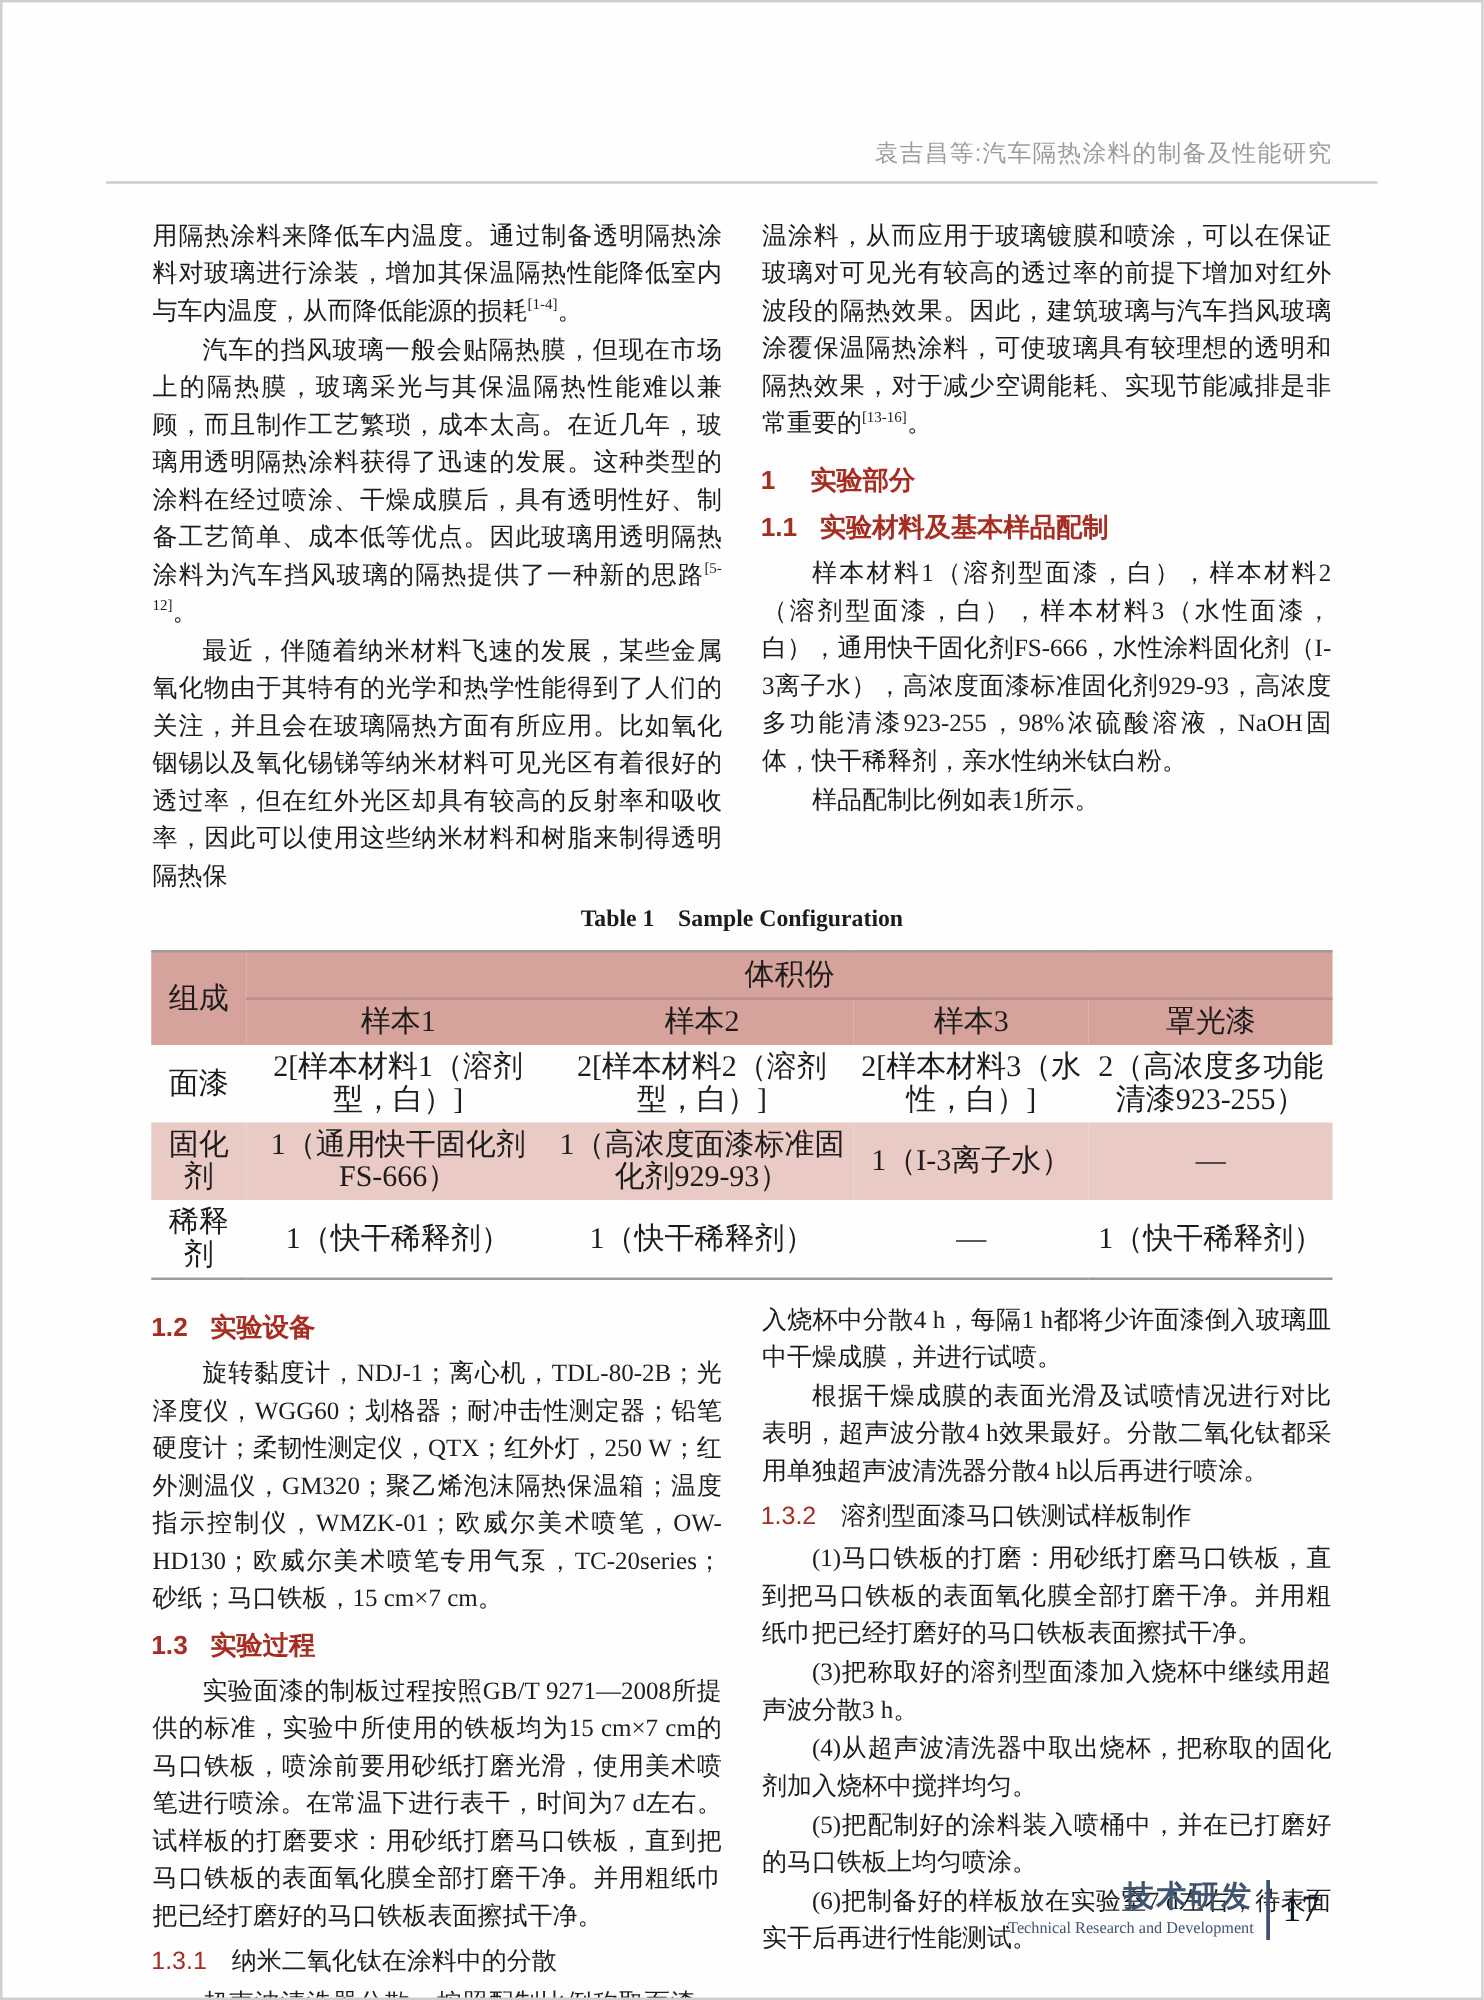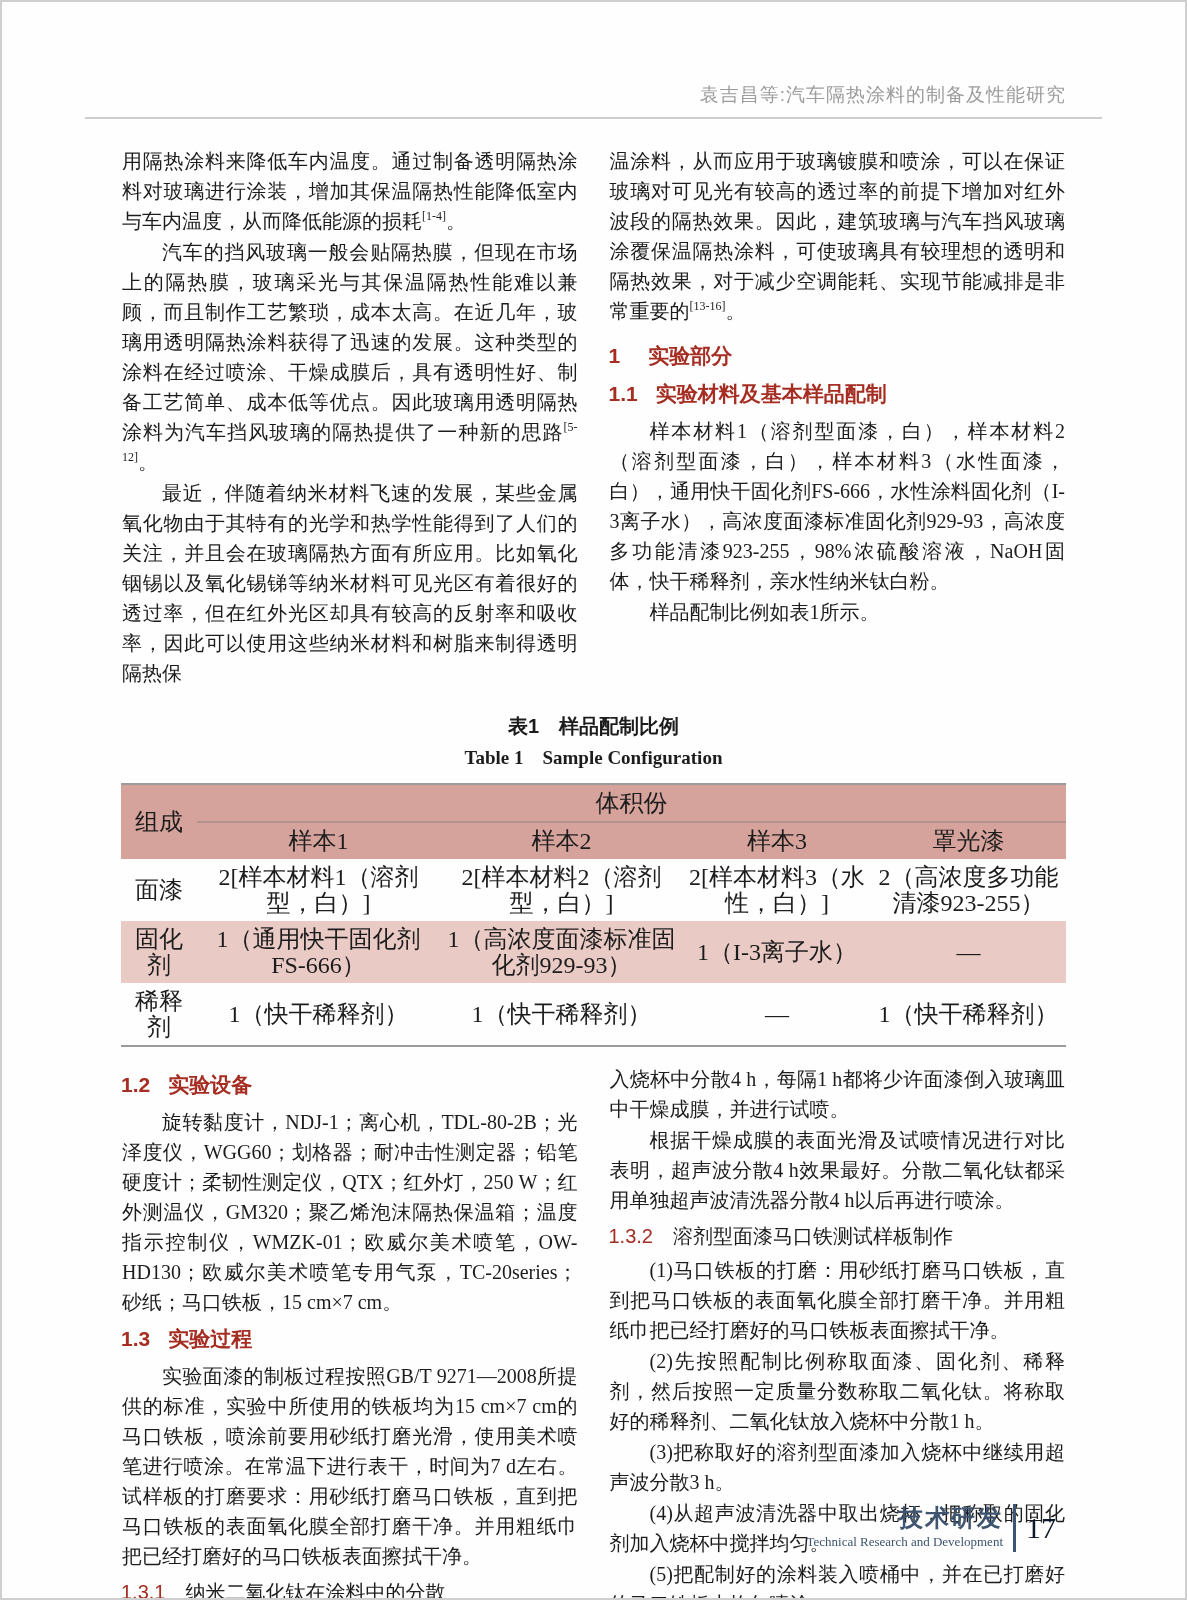--- a/index.html
+++ b/index.html
@@ -8,21 +8,21 @@
     background:#fefefe; border:2px solid #cfcfcf; box-sizing:border-box;
     font-family:"Liberation Serif","DejaVu Serif",serif; color:#1c1c1c;
     overflow:hidden;
   }
   .content { width:945px; margin:0 auto; }
 
   
   .running-title {
     padding-top:80px; text-align:right;
     font-family:"Liberation Sans","DejaVu Sans",sans-serif;
-    font-size:19px; color:#9c9c9c; letter-spacing:1px;
+    font-size:19px; color:#9c9c9c; letter-spacing:1px;margin-top:28px;
   }
   .header-rule { height:2px; background:#cccccc; margin:9px -36px 0 -36px; }
 
   
   .cols { display:flex; gap:30px; }
   .cols.top { margin-top:26px; }
   .cols.bottom { margin-top:16px; }
   .col { width:457.5px; }
 
   p.body {
@@ -105,21 +105,20 @@
       </div>
       <div class="col">
         <p class="body"><span>温涂料，从而应用于玻璃镀膜和喷涂，可以在保证玻璃对可见光有较高的透过率的前提下增加对红外波段的隔热效果。因此，建筑玻璃与汽车挡风玻璃涂覆保温隔热涂料，可使玻璃具有较理想的透明和隔热效果，对于减少空调能耗、实现节能减排是非常重要的</span><sup class="ref">[13-16]</sup><span>。</span></p>
         <div class="sec1"><span class="num">1</span><span>实验部分</span></div>
         <div class="sec2"><span class="num">1.1</span><span>实验材料及基本样品配制</span></div>
         <p class="body indent">样本材料1（溶剂型面漆，白），样本材料2（溶剂型面漆，白），样本材料3（水性面漆，白），通用快干固化剂FS-666，水性涂料固化剂（I-3离子水），高浓度面漆标准固化剂929-93，高浓度多功能清漆923-255，98%浓硫酸溶液，NaOH固体，快干稀释剂，亲水性纳米钛白粉。</p>
         <p class="body indent">样品配制比例如表1所示。</p>
       </div>
     </div>
 
-    <div class="tbl-caption-zh">表1　样品配制比例</div>
     <div class="tbl-caption-en">Table 1　Sample Configuration</div>
     <table class="sample">
       <colgroup>
         <col style="width:76px">
           <col style="width:243px">
           <col style="width:243px">
           <col style="width:188px">
           <col style="width:195px">
       </colgroup>
       <thead>
@@ -166,21 +165,20 @@
         <div class="sec2"><span class="num">1.3</span><span>实验过程</span></div>
         <p class="body indent">实验面漆的制板过程按照GB/T 9271—2008所提供的标准，实验中所使用的铁板均为15 cm×7 cm的马口铁板，喷涂前要用砂纸打磨光滑，使用美术喷笔进行喷涂。在常温下进行表干，时间为7 d左右。试样板的打磨要求：用砂纸打磨马口铁板，直到把马口铁板的表面氧化膜全部打磨干净。并用粗纸巾把已经打磨好的马口铁板表面擦拭干净。</p>
         <div class="sec3"><span class="num">1.3.1</span><span class="ttl">纳米二氧化钛在涂料中的分散</span></div>
         <p class="body indent">超声波清洗器分散：按照配制比例称取面漆、固化剂、稀释剂，然后按照一定质量分数称取二氧化钛。将称取好的稀释剂与二氧化钛分散1 h，然后把面漆放</p>
       </div>
       <div class="col">
         <p class="body">入烧杯中分散4 h，每隔1 h都将少许面漆倒入玻璃皿中干燥成膜，并进行试喷。</p>
         <p class="body indent">根据干燥成膜的表面光滑及试喷情况进行对比表明，超声波分散4 h效果最好。分散二氧化钛都采用单独超声波清洗器分散4 h以后再进行喷涂。</p>
         <div class="sec3"><span class="num">1.3.2</span><span class="ttl">溶剂型面漆马口铁测试样板制作</span></div>
         <p class="body indent">(1)马口铁板的打磨：用砂纸打磨马口铁板，直到把马口铁板的表面氧化膜全部打磨干净。并用粗纸巾把已经打磨好的马口铁板表面擦拭干净。</p>
-        <p class="body indent">(2)先按照配制比例称取面漆、固化剂、稀释剂，然后按照一定质量分数称取二氧化钛。将称取好的稀释剂、二氧化钛放入烧杯中分散1 h。</p>
         <p class="body indent">(3)把称取好的溶剂型面漆加入烧杯中继续用超声波分散3 h。</p>
         <p class="body indent">(4)从超声波清洗器中取出烧杯，把称取的固化剂加入烧杯中搅拌均匀。</p>
         <p class="body indent">(5)把配制好的涂料装入喷桶中，并在已打磨好的马口铁板上均匀喷涂。</p>
         <p class="body indent">(6)把制备好的样板放在实验室7 d左右，待表面实干后再进行性能测试。</p>
       </div>
     </div>
   </div>
 
   <div class="footer">
     <div class="footer-textblock">

